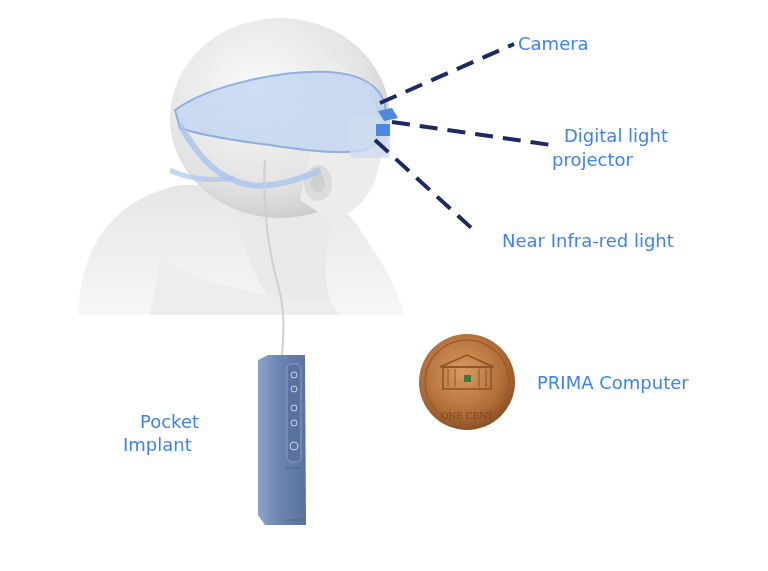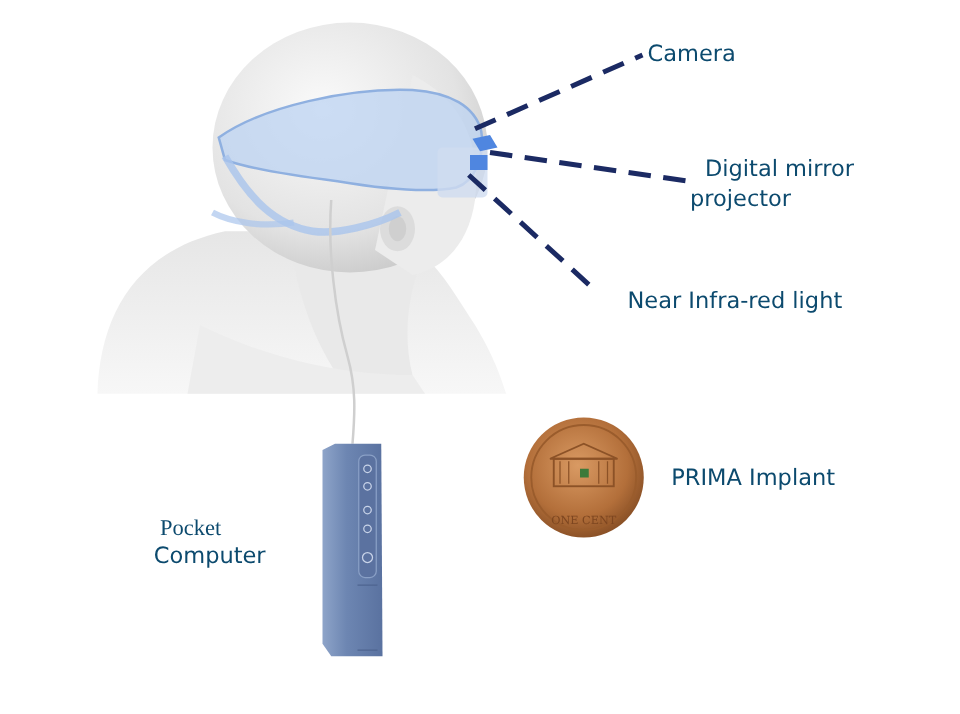--- a/index.html
+++ b/index.html
@@ -1,18 +1,18 @@
 <!DOCTYPE html>
 <html><head>
 <meta charset="utf-8">
 <style>
   html, body { margin:0; padding:0; background:#ffffff; }
   body { width:768px; height:571px; position:relative; overflow:hidden;
          font-family:"DejaVu Sans", sans-serif; }
-  .label { position:absolute; color:#0c4a6e; font-size:18px; line-height:22px; white-space:nowrap; }
+  .label { position:absolute; color:#3b82f6; font-size:18px; line-height:22px; white-space:nowrap; }
   svg { position:absolute; left:0; top:0; }
 </style>
 </head>
 <body>
 
 <svg width="768" height="571" viewBox="0 0 768 571">
   <defs>
     <radialGradient id="headGrad" cx="40%" cy="35%" r="70%">
       <stop offset="0%" stop-color="#fafafa"></stop>
       <stop offset="70%" stop-color="#e3e3e3"></stop>
@@ -89,18 +89,18 @@
     <line x1="455" y1="369" x2="455" y2="387" stroke="#8c5227"></line>
     <line x1="479" y1="369" x2="479" y2="387" stroke="#8c5227"></line>
     <line x1="486" y1="369" x2="486" y2="387" stroke="#8c5227"></line>
     <polygon points="440,367 467,355 494,367" fill="none" stroke="#8c5227" stroke-width="1.5"></polygon>
     <rect x="464" y="375" width="7" height="7" fill="#3b7a3a"></rect>
     <text x="467" y="419" font-size="9" text-anchor="middle" fill="#7d4620" font-family="DejaVu Serif, serif">ONE CENT</text>
   </g>
 </svg>
 
 <div class="label" style="left:518px; top:33px;">Camera</div>
-<div class="label" style="left:564px; top:125px;">Digital mirror</div>
+<div class="label" style="left:564px; top:125px;">Digital light</div>
 <div class="label" style="left:552px; top:149px;">projector</div>
 <div class="label" style="left:502px; top:230px;">Near Infra-red light</div>
-<div class="label" style="left:128px; top:411px;font-family:Liberation Serif, serif;">Pocket</div>
-<div class="label" style="left:123px; top:434px;">Computer</div>
-<div class="label" style="left:537px; top:372px;">PRIMA Implant</div>
+<div class="label" style="left:140px; top:411px;">Pocket</div>
+<div class="label" style="left:123px; top:434px;">Implant</div>
+<div class="label" style="left:537px; top:372px;">PRIMA Computer</div>
 
 </body></html>

